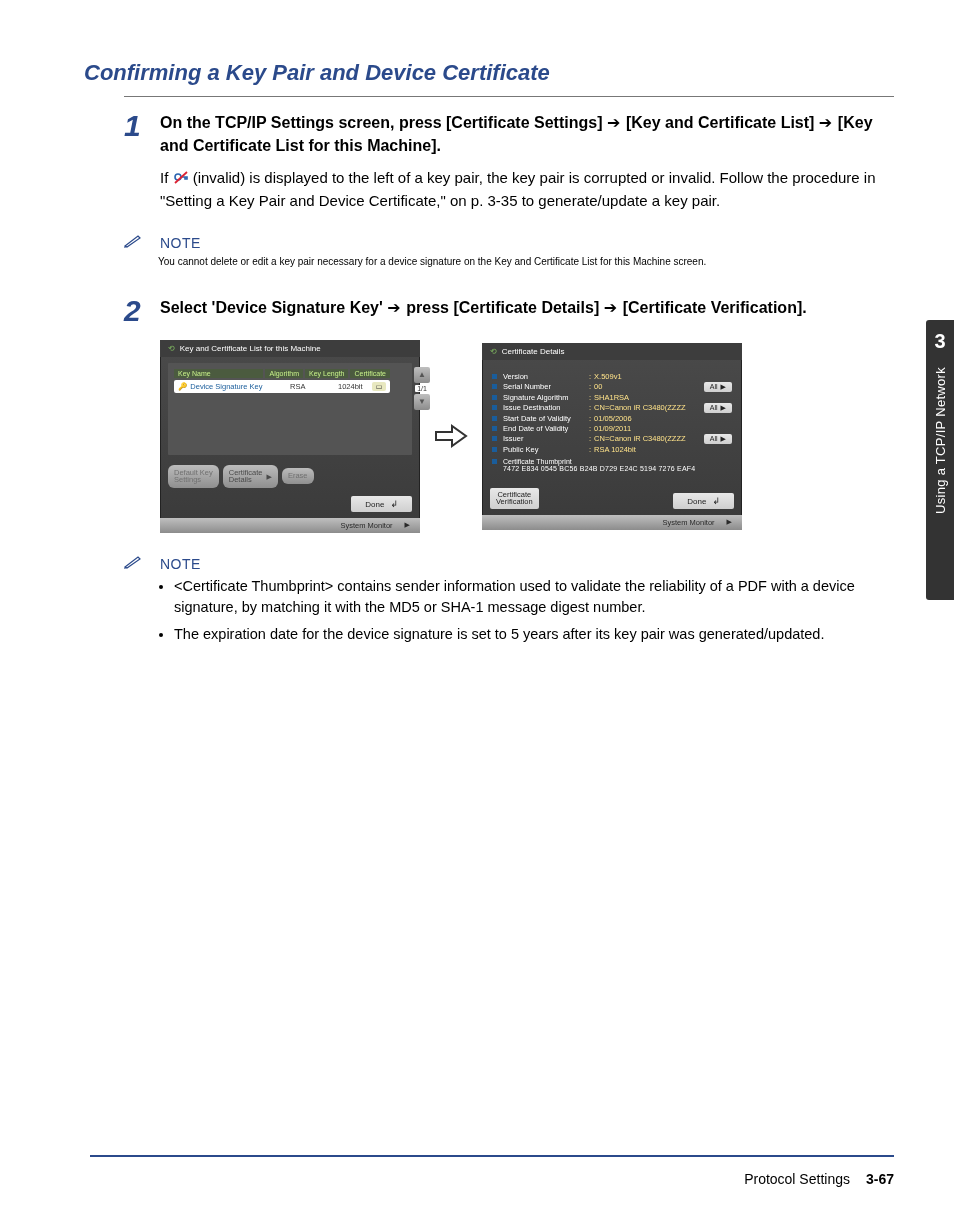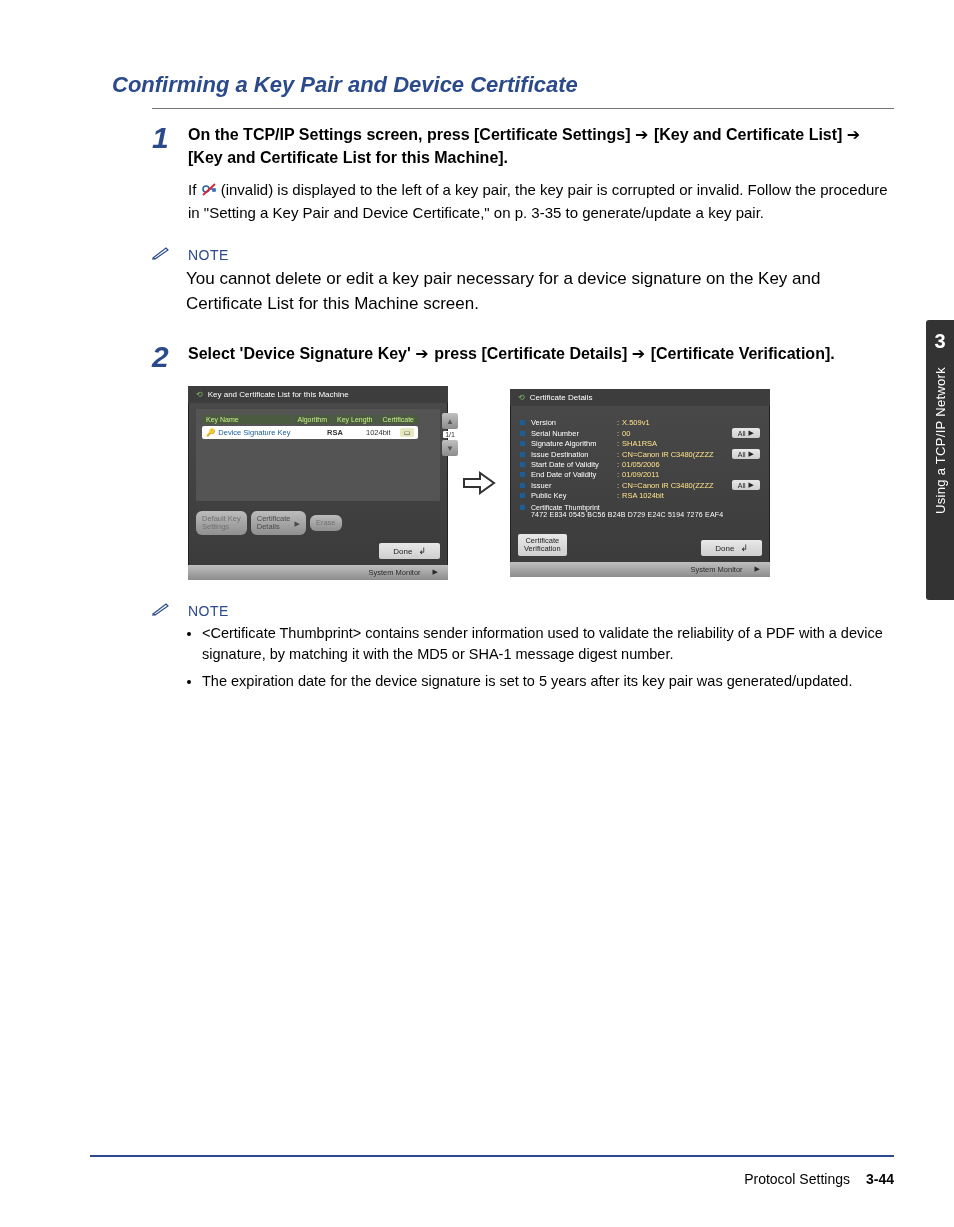--- a/index.html
+++ b/index.html
@@ -5,23 +5,22 @@
   * { box-sizing: border-box; margin: 0; padding: 0; }
   body {
     width: 954px;
     height: 1227px;
     background: #fff;
     font-family: Arial, Helvetica, sans-serif;
     color: #000;
     position: relative;
   }
   .page {
-    padding: 60px 60px 0 112px;
+    padding: 60px 60px 0 84px;
     position: relative;
-    margin-top: 12px;
   }
   .section-title {
     color: #2b4a8b;
     font-style: italic;
     font-weight: bold;
     font-size: 22px;
     margin-bottom: 10px;
   }
   .intro {
     font-size: 15px;
@@ -40,21 +39,21 @@
   }
   .step-title { font-weight: bold; font-size: 16px; line-height: 1.45; }
   .arrow { font-family: "DejaVu Sans", Arial; }
   .step-body { font-size: 15px; line-height: 1.45; margin-left: 36px; }
   .invalid-icon { display:inline-block; vertical-align:middle; }
 
   .note-block { margin-left: 40px; margin-top: 18px; margin-bottom: 26px; }
   .note-head { display:flex; align-items:center; gap:16px; color:#2b4a8b; font-size:14px; margin-bottom:4px; }
   .pencil { display:inline-block; }
   .note-label { letter-spacing:0.5px; }
-  .note-body { font-size: 17px; line-height: 1.45; margin-left: 34px; }
+  .note-body { font-size: 10px; line-height: 1.45; margin-left: 34px; }
   .note-list { list-style: disc; margin-left: 50px; font-size:14.5px; line-height:1.45; }
   .note-list li { margin-bottom: 6px; }
 
   .shots { display:flex; align-items:center; justify-content:flex-start; gap:14px; margin:14px 0 14px 36px; }
 
   
   .device {
     width: 260px; background: linear-gradient(#4a4a4a,#3a3a3a);
     border-radius: 2px; padding: 0; color:#fff; font-size:8px;
     font-family: Arial, sans-serif;
@@ -65,21 +64,21 @@
   .dev-inner { background:#545454; margin:6px 8px 4px 8px; padding:6px; position:relative; border-radius:1px; }
   .col-headers { display:flex; gap:2px; font-size:7px; color:#c7f08a; }
   .col-headers span { background:#4b5b3f; padding:1px 4px; }
   .col-headers span:nth-child(1){flex:1;}
   .row1 {
     display:flex; align-items:center; background:#fff; color:#333;
     border-radius:2px; padding:2px 4px; margin-top:2px; font-size:7.5px;
   }
   .row1 .kn { flex:1; color:#1a5d9b; display:flex; align-items:center; gap:3px;}
   .key-icon{ color:#d4a018;}
-  .row1 .alg { width:39px;font-weight:bold;}
+  .row1 .alg { width:48px;}
   .row1 .len { width:34px;}
   .row1 .c { width:14px; text-align:center; background:#e8e8c0; border-radius:2px;}
   .scroll-col { position:absolute; right:-18px; top:4px; width:16px; display:flex; flex-direction:column; gap:2px; align-items:center;}
   .sbtn { width:16px; height:16px; background:linear-gradient(#bfbfbf,#8c8c8c); border-radius:2px; display:flex; align-items:center; justify-content:center; font-size:8px; color:#555;}
   .pgind { background:#fff; color:#333; font-size:7px; padding:0 2px; border-radius:1px;}
   .dev-bottom { display:flex; gap:4px; padding:6px 8px 8px 8px; align-items:center;}
   .bbtn { background:linear-gradient(#bcbcbc,#8f8f8f); color:#4a4a4a; font-size:7.5px; padding:4px 6px; border-radius:6px; line-height:1.05; }
   .bbtn.dim { color:#707070; }
   .bbtn.tri { display:flex; align-items:center; gap:4px;}
   .tri-r { font-size:7px;}
@@ -349,14 +348,14 @@
       <li>&lt;Certificate Thumbprint&gt; contains sender information used to validate the reliability of a PDF with a device signature, by matching it with the MD5 or SHA-1 message digest number.</li>
       <li>The expiration date for the device signature is set to 5 years after its key pair was generated/updated.</li>
     </ul>
   </div>
 
 </div>
 
 <div class="footer-line"></div>
 <div class="footer">
   <span class="sec">Protocol Settings</span>
-  <span class="pg">3-44</span>
+  <span class="pg">3-67</span>
 </div>
 
 </body></html>

